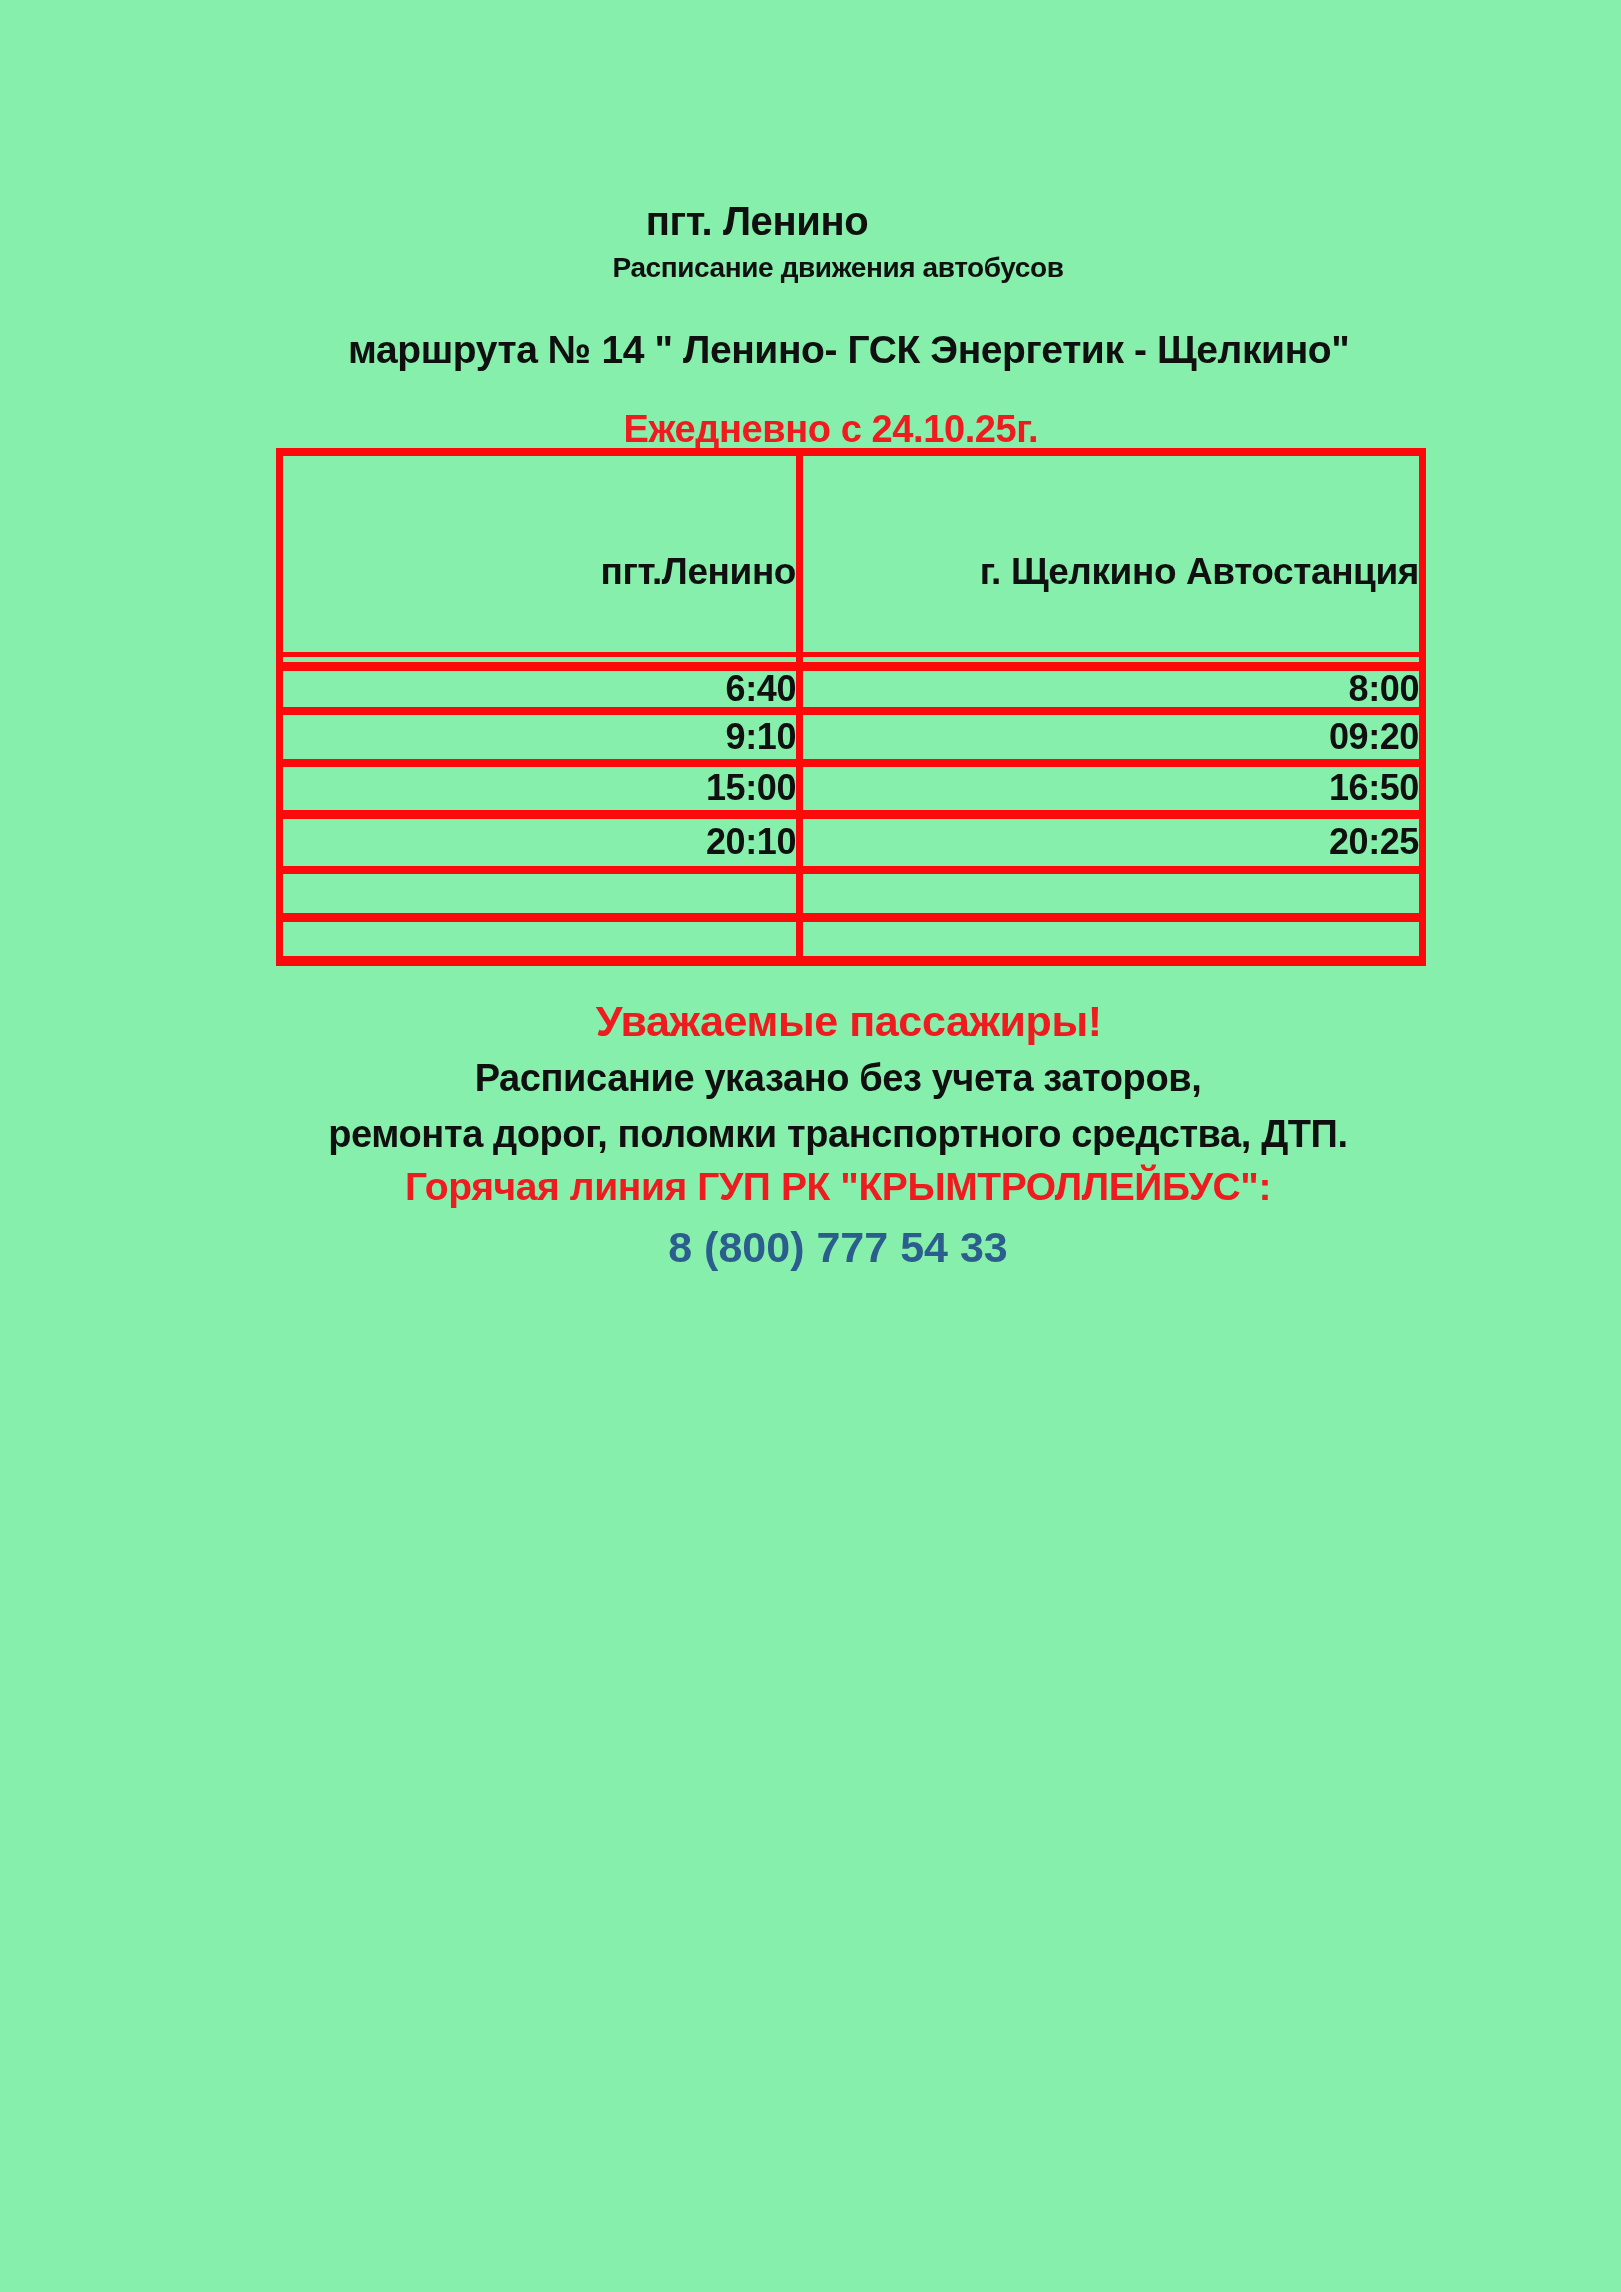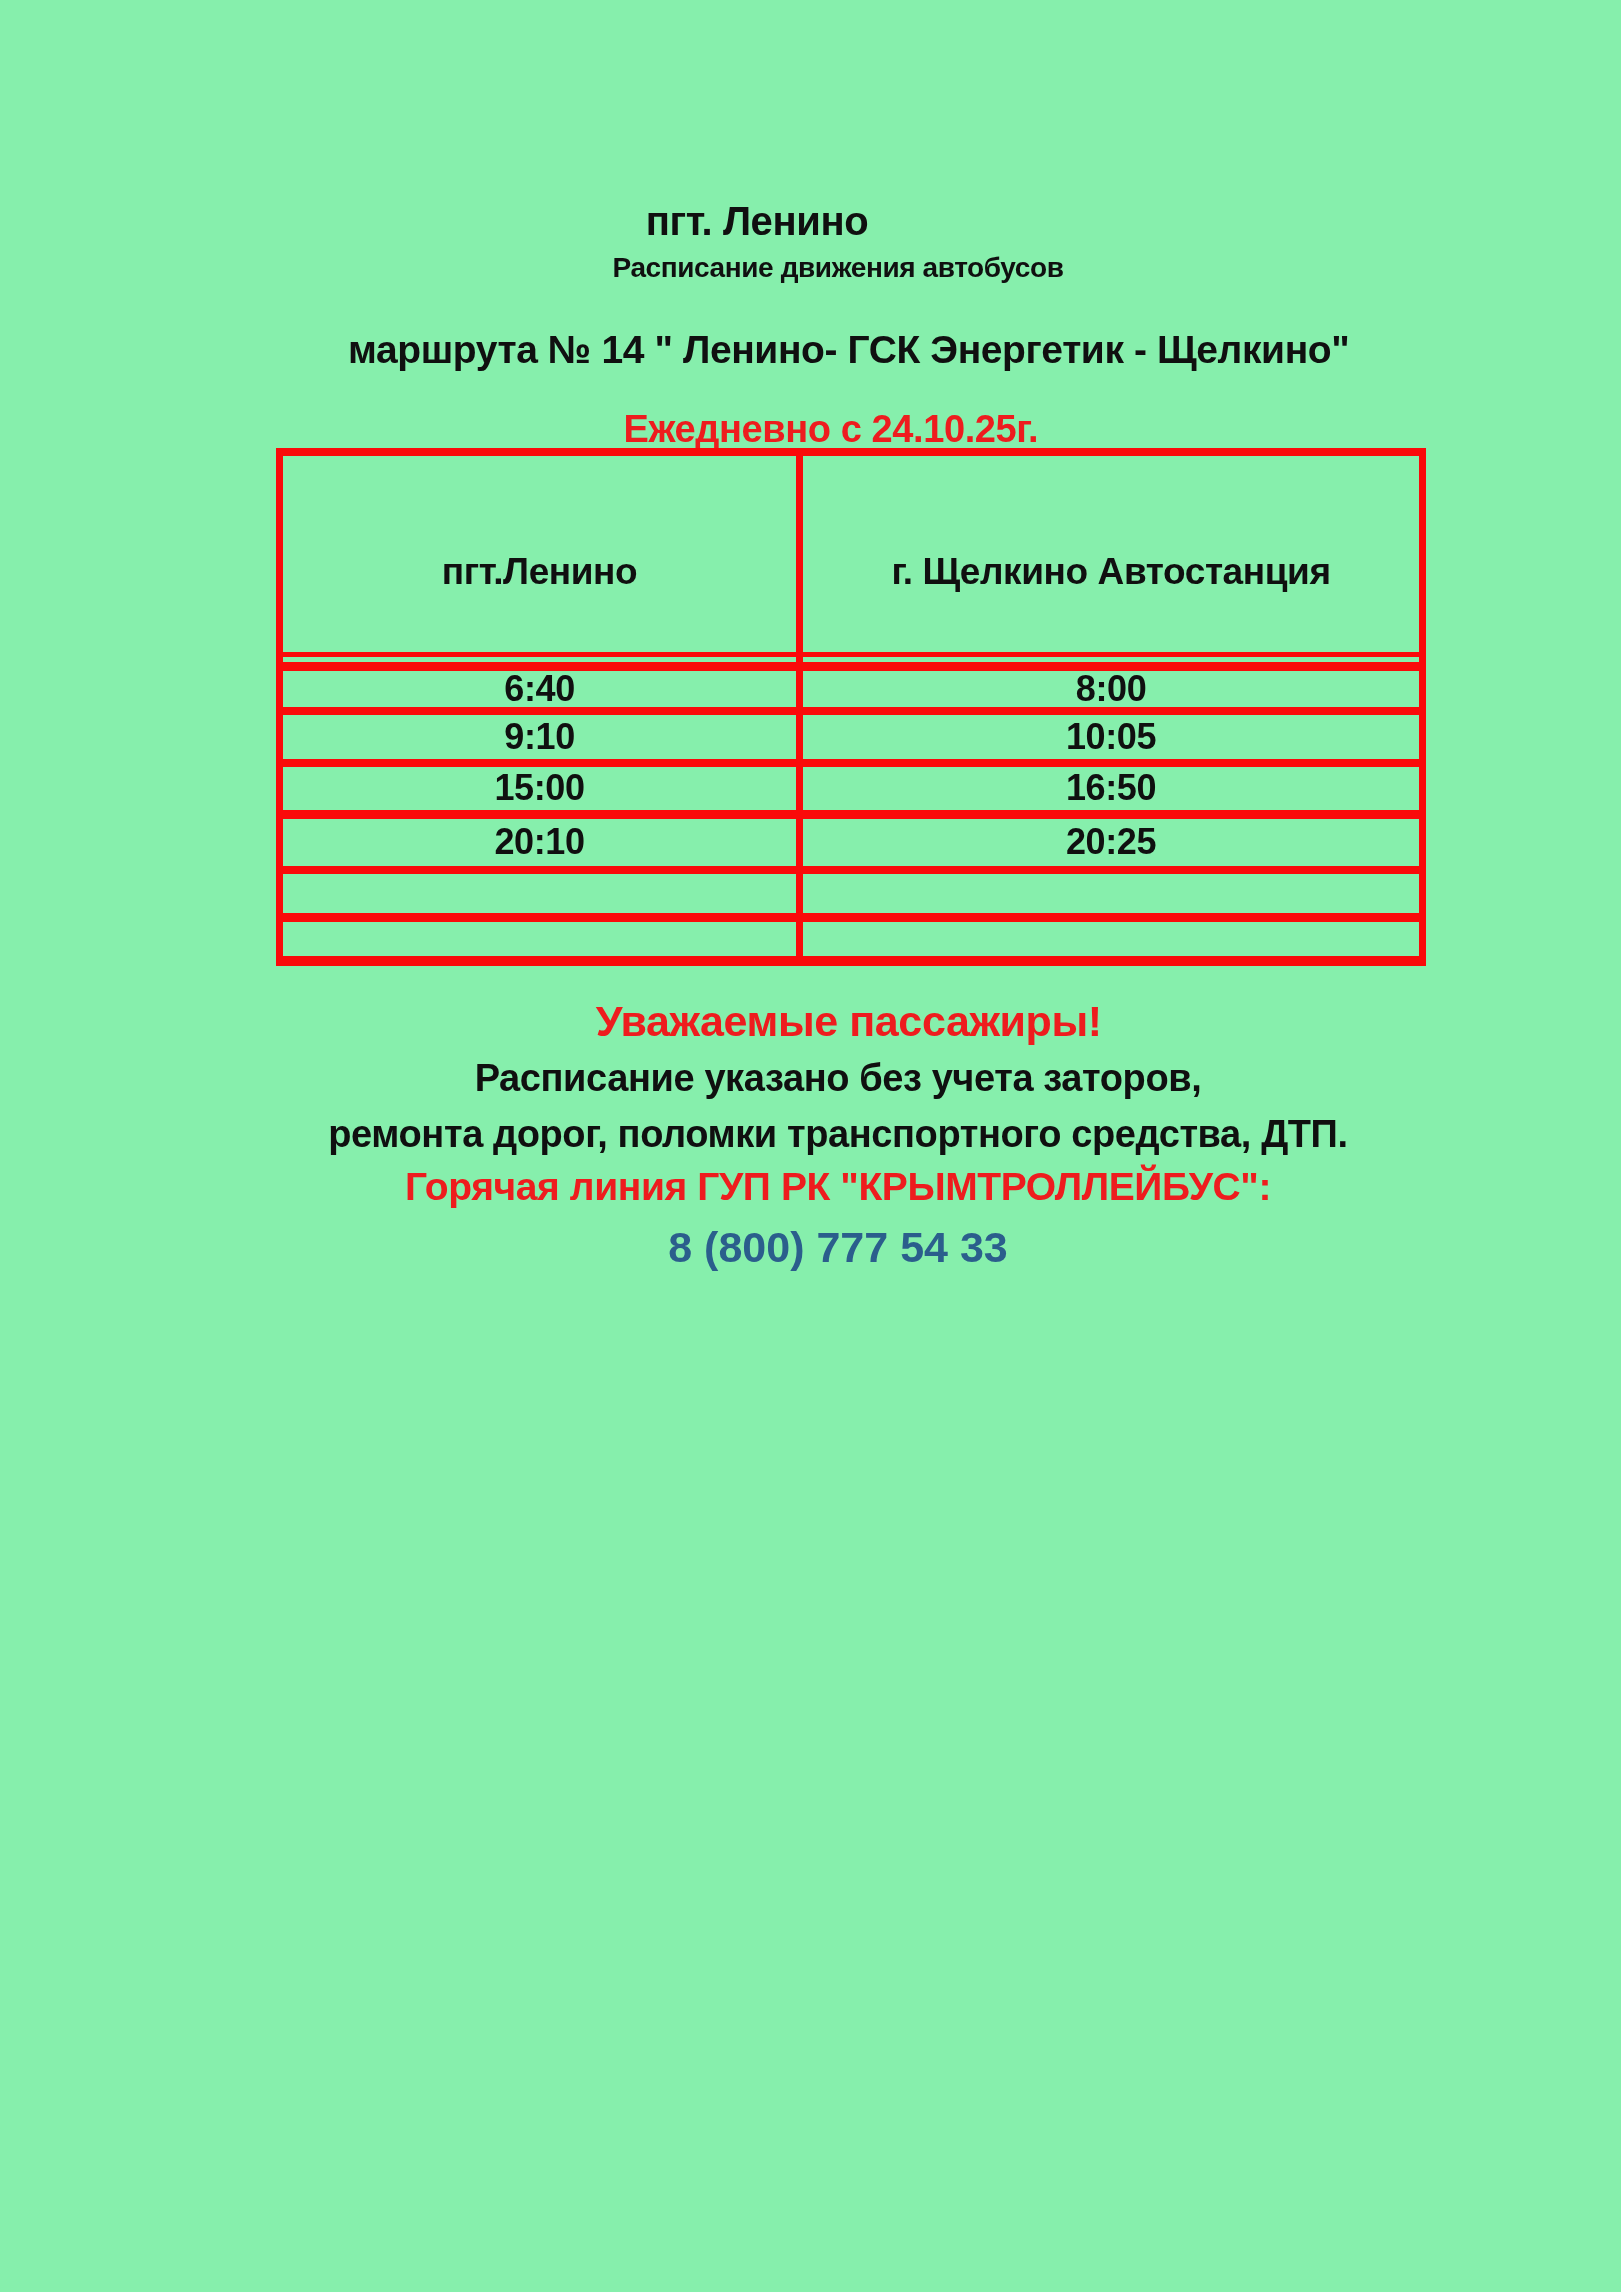--- a/index.html
+++ b/index.html
@@ -44,21 +44,21 @@
     width: 1150px;
     table-layout: fixed;
     border-collapse: collapse;
     border: 7.2px solid var(--border-red, #fa0a0a);
     border-top-width: 8px;
     border-bottom-width: 10.7px;
   }
   table.schedule col.c1 { width: 45.5%; }
   table.schedule td {
     padding: 0;
-    text-align: center;
+    text-align: right;
     vertical-align: middle;
     font-weight: 700;
     letter-spacing: -0.4px;
     overflow: hidden;
   }
   table.schedule td:first-child { border-right: 7.2px solid var(--border-red, #fa0a0a); }
 
   tr.head td {
     height: 160px;
     font-size: 37px;
@@ -100,21 +100,21 @@
       <tr class="sep">
         <td></td>
         <td></td>
       </tr>
       <tr class="row r1">
         <td>6:40</td>
         <td>8:00</td>
       </tr>
       <tr class="row r2">
         <td>9:10</td>
-        <td>10:05</td>
+        <td>09:20</td>
       </tr>
       <tr class="row r3">
         <td>15:00</td>
         <td>16:50</td>
       </tr>
       <tr class="row r4">
         <td>20:10</td>
         <td>20:25</td>
       </tr>
       <tr class="row e1">

